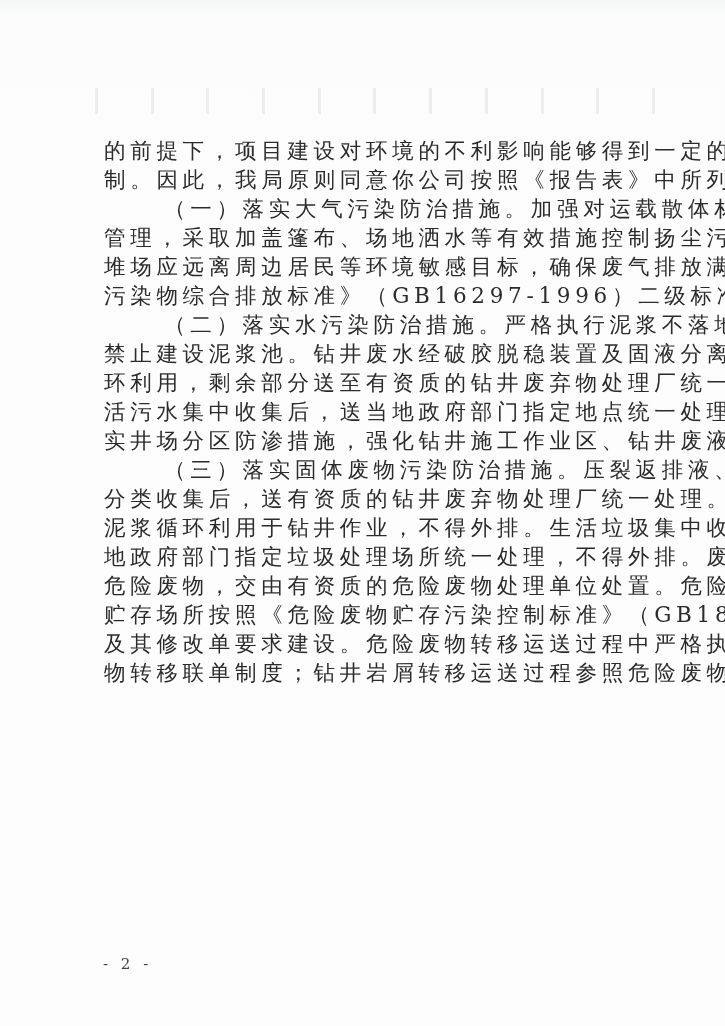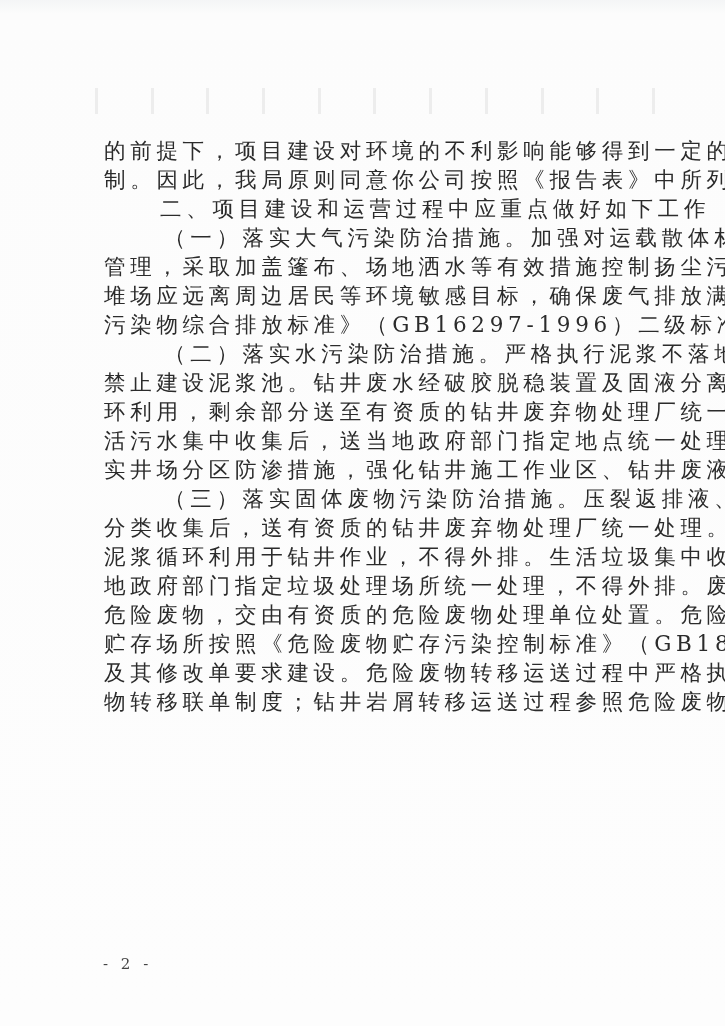--- a/index.html
+++ b/index.html
@@ -51,21 +51,20 @@
       <span></span>
       <span></span>
       <span></span>
       <span></span>
       <span></span>
   </div>
 
   <div class="body-text">
     <div class="line">的前提下，项目建设对环境的不利影响能够得到一定的缓解和控</div>
     <div class="line">制。因此，我局原则同意你公司按照《报告表》中所列的建设项</div>
-    <div class="line indent">二、项目建设和运营过程中应重点做好如下工作</div>
     <div class="line indent-sub">（一）落实大气污染防治措施。加强对运载散体材料的车辆</div>
     <div class="line">管理，采取加盖篷布、场地洒水等有效措施控制扬尘污染，物料</div>
     <div class="line">堆场应远离周边居民等环境敏感目标，确保废气排放满足《大气</div>
     <div class="line">污染物综合排放标准》（GB16297-1996）二级标准要求。</div>
     <div class="line indent-sub">（二）落实水污染防治措施。严格执行泥浆不落地钻井工艺，</div>
     <div class="line">禁止建设泥浆池。钻井废水经破胶脱稳装置及固液分离后部分循</div>
     <div class="line">环利用，剩余部分送至有资质的钻井废弃物处理厂统一处理。生</div>
     <div class="line">活污水集中收集后，送当地政府部门指定地点统一处理。严格落</div>
     <div class="line">实井场分区防渗措施，强化钻井施工作业区、钻井废液及岩屑储</div>
     <div class="line indent-sub">（三）落实固体废物污染防治措施。压裂返排液、钻井岩屑</div>

